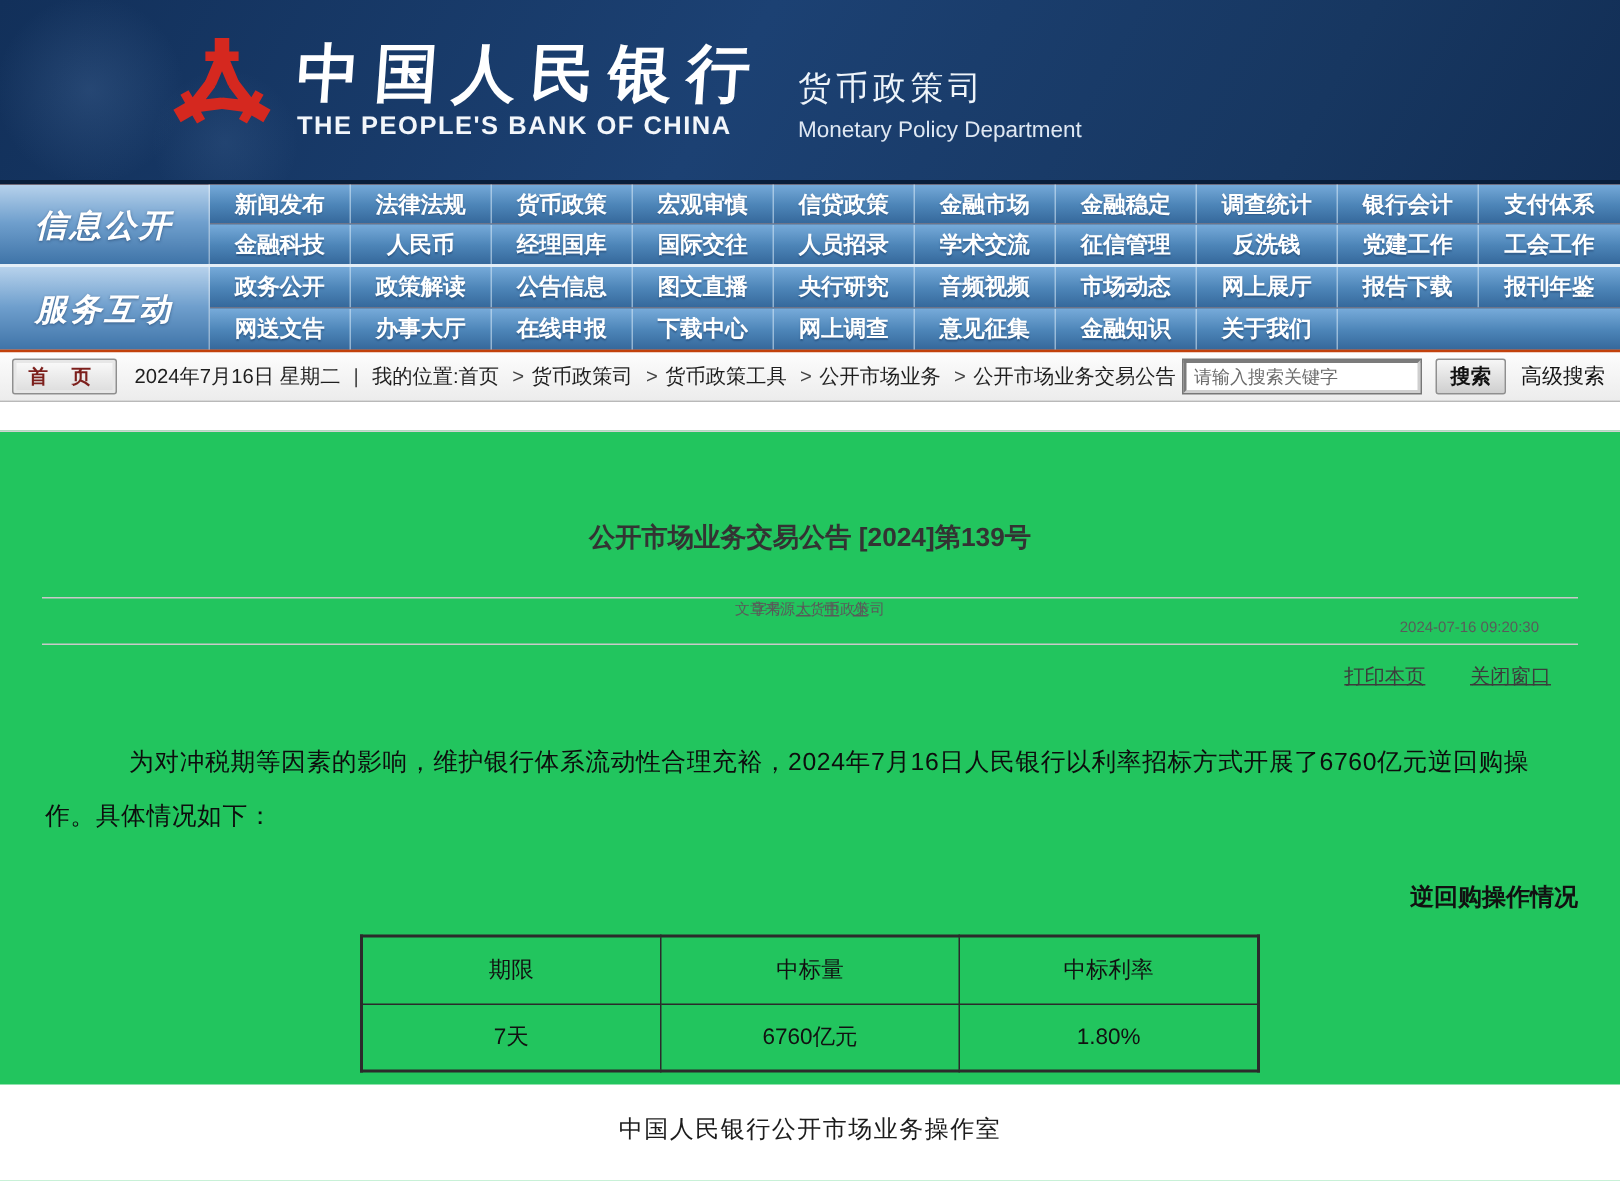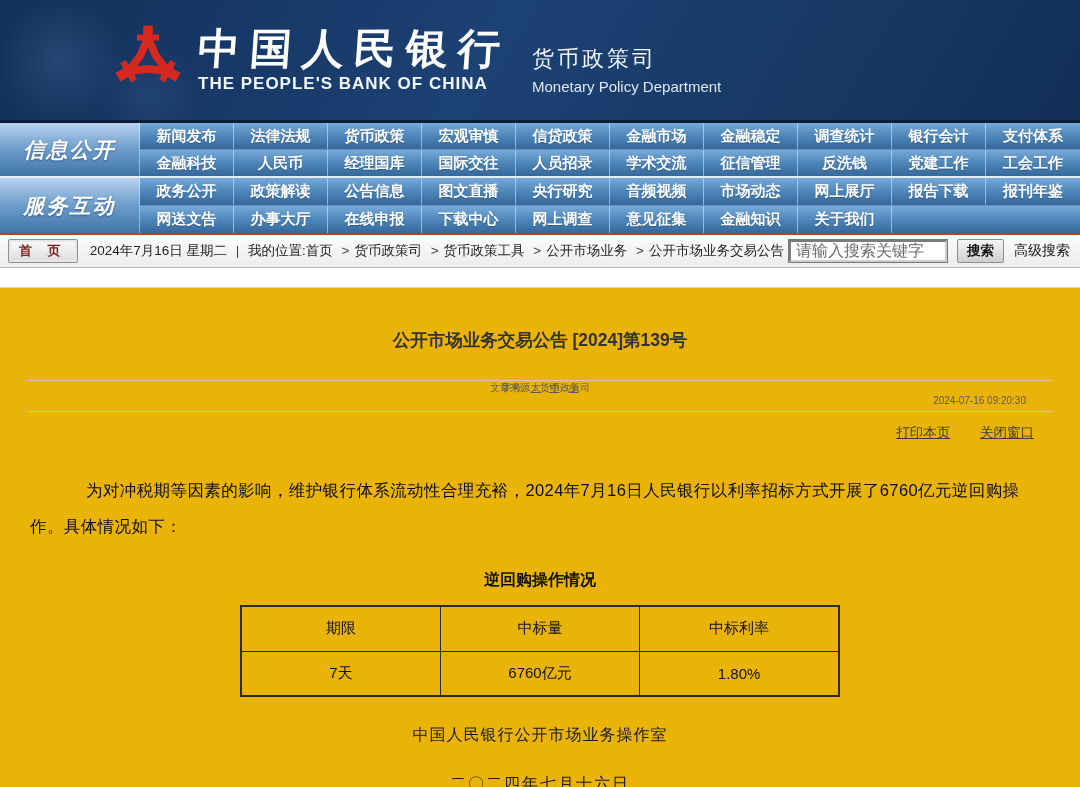--- a/index.html
+++ b/index.html
@@ -44,45 +44,45 @@
     background:linear-gradient(#fdfdfd,#ececec); border-bottom:1px solid #b9b9b9;
     font-size:13.5px; color:#1e1e1e; }
   .home-btn { margin-left:8px; padding:2px 10px; font-size:13px; font-weight:bold; color:#7c1f1c;
     letter-spacing:6px; background:linear-gradient(#fbfbfb,#dcdcdc); border:1px solid #8f8f8f;
     border-radius:2px; box-shadow:0 0 0 2px #e7e7e7 inset; cursor:pointer; white-space:nowrap; }
   .crumb-text { margin-left:12px; white-space:nowrap; }
   .crumb-text a { color:#1e1e1e; text-decoration:none; cursor:pointer; }
   .sep { margin:0 5px; color:#444; }
   .search-zone { margin-left:auto; margin-right:10px; display:flex; align-items:center; gap:10px; }
   .search-input { width:158px; height:22px; border:2px inset #cfcfcf; outline:1px solid #777;
-    font-size:16px; padding:0 5px; color:#ec4899; background:#fff; }
+    font-size:12px; padding:0 5px; color:#ec4899; background:#fff; }
   .search-input::placeholder { color:#6b6b6b; }
   .search-btn { padding:2px 9px; font-size:13.5px; font-weight:bold; color:#111;
     background:linear-gradient(#f6f6f6,#cfcfcf); border:1px solid #8f8f8f; border-radius:2px; cursor:pointer; }
   .adv-link { font-size:14px; color:#141414; text-decoration:none; cursor:pointer; }
 
   .gap-strip { height:19px; background:#ffffff; }
 
   
-  .panel { height:500px; background:#eab308; border-top:1px solid #d2d2d2; padding:0 28px; }
+  .panel { height:436px; background:#22c55e; border-top:1px solid #d2d2d2; padding:18px 28px; }
   .art-title { text-align:center; padding-top:40px; font-size:17.5px; font-weight:bold; color:#333; }
   .meta-row { margin-top:28px; height:32px; border-top:1px solid #c9c9c9; border-bottom:1px solid #c9c9c9;
     display:flex; align-items:center; font-size:10px; color:#5a5a5a; padding:0 26px;flex-direction:column; }
   .meta-left { display:flex; gap:9px; }
   .fs-link { color:#5a5a5a; text-decoration:underline; cursor:pointer; }
   .meta-center { position:absolute; left:0; right:0; text-align:center; pointer-events:none; }
   .meta-row { position:relative; }
   .meta-right { margin-left:auto;text-align:right; }
   .print-row { margin-top:12px; text-align:right; font-size:13.5px; padding-right:18px; }
   .print-row a { color:#3c3c3c; text-decoration:underline; cursor:pointer; margin-left:26px; }
 
   .body-text { margin:30px 2px 0 2px; font-size:16.5px; color:#0d0d0d; line-height:36px;
     text-indent:56px; letter-spacing:.4px; }
 
-  .table-title { text-align:center; margin-top:26px; font-size:16px; font-weight:bold; color:#111; }
+  .table-title { text-align:right; margin-top:26px; font-size:16px; font-weight:bold; color:#111; }
   table.optable { width:600px; margin:14px auto 0; border-collapse:collapse; table-layout:fixed; }
   table.optable td { border:1px solid #2b2b2b; text-align:center; height:45px;
     font-size:15px; color:#111; }
   table.optable { border:2px solid #2b2b2b; }
 
   .sign-line { text-align:center; margin-top:28px; font-size:16px; color:#1c1c1c; letter-spacing:1px; }
   .sign-date { text-align:center; margin-top:28px; font-size:16px; color:#1c1c1c; letter-spacing:2px; }
 </style>
 </head>
 <body>

